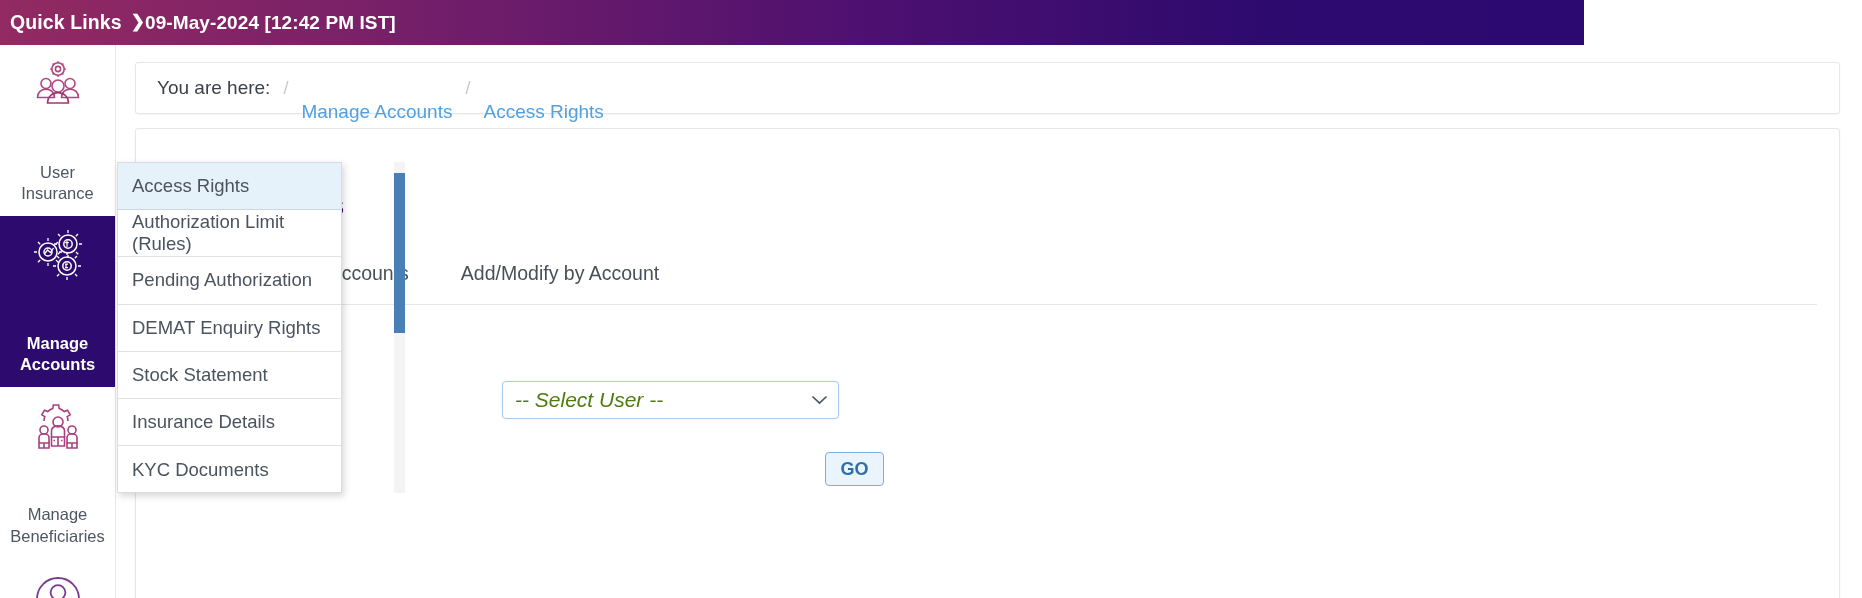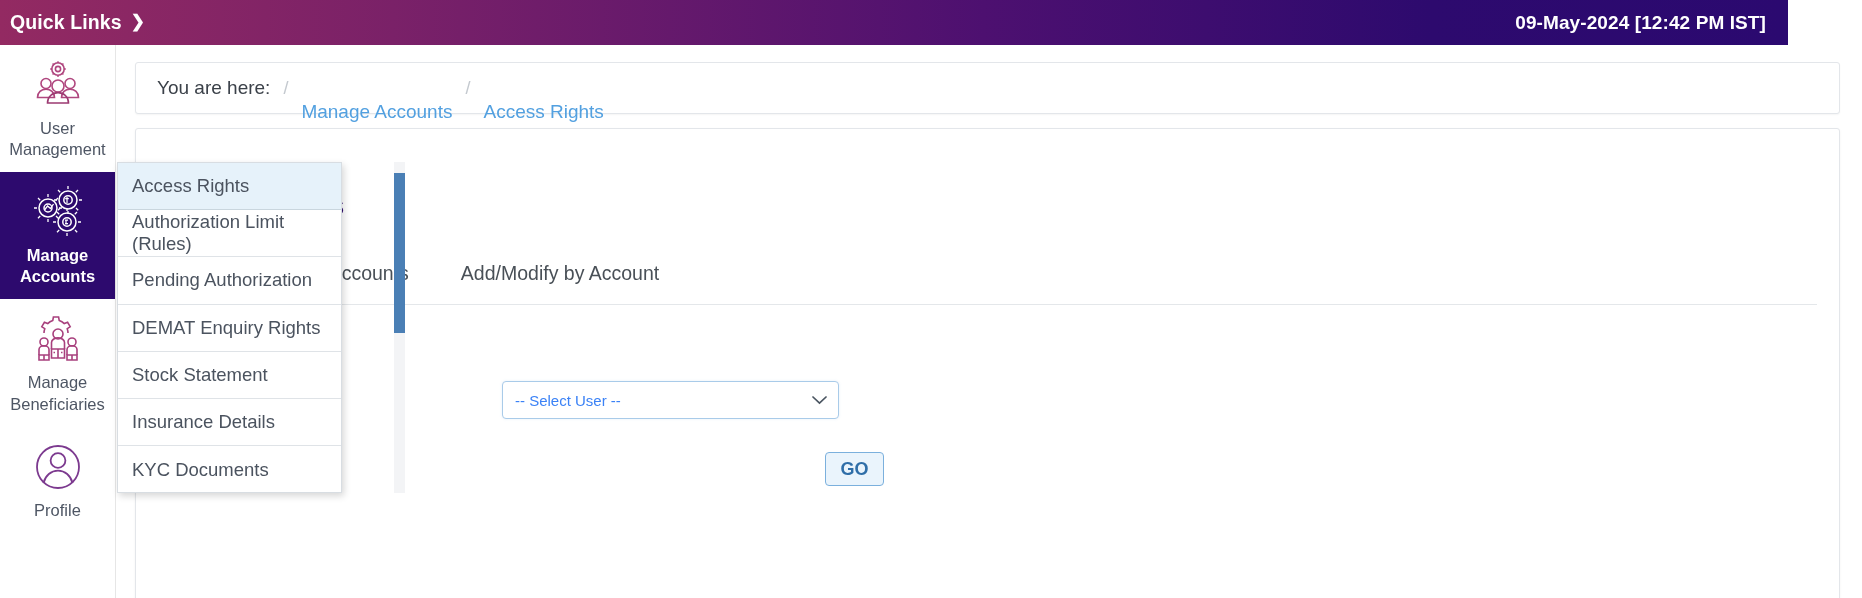--- a/index.html
+++ b/index.html
@@ -6,23 +6,23 @@
   html, body {
     width: 1862px; height: 598px;
     font-family: "Liberation Sans", sans-serif;
     background: #ffffff;
     overflow: hidden;
   }
   #app { position: relative; width: 1862px; height: 598px; background: #fff; }
 
   
   .topbar {
-    position: absolute; left: 0; top: 0; width: 1788px; height: 45px;
+    position: absolute; left: 0; top: 0; width: 1584px; height: 45px;
     background: linear-gradient(to right, #932a62 0%, #7a2168 22%, #4d1070 55%, #2d0a6e 80%, #2b0970 100%);
-    display: flex; align-items: center; justify-content: space-between;
+    display: flex; align-items: center; 
     padding: 0 22px 0 10px;
   }
   .quicklinks {
     display: flex; align-items: center; gap: 9px;
     color: #ffffff; font-size: 19.5px; font-weight: bold; letter-spacing: .1px;
     cursor: pointer; white-space: nowrap;
   }
   .quicklinks .chev { font-size: 17px; font-weight: bold; line-height: 1; transform: translateY(-1px); }
   .datetime {
     color: #ffffff; font-size: 19px; font-weight: bold; white-space: nowrap;
@@ -30,21 +30,21 @@
   }
 
   
   .sidebar {
     position: absolute; left: 0; top: 45px; width: 116px; height: 553px;
     background: #ffffff; border-right: 1px solid #e6e6e6;
     display: flex; flex-direction: column; align-items: stretch;
   }
   .nav-item {
     display: flex; flex-direction: column; align-items: center; justify-content: flex-start;
-    padding: 14px 4px 12px; cursor: pointer; text-align: center;
+    padding: 14px 4px 12px; cursor: pointer; text-align: center; gap: 44px;
   }
   .nav-item .ico { width: 56px; height: 52px; display: block; }
   .nav-item .lbl {
     margin-top: 7px; font-size: 16.5px; line-height: 1.28;
     color: #4e5664; font-weight: normal;
   }
   .nav-item.active { background: #2d0a6e; }
   .nav-item.active .lbl { color: #ffffff; font-weight: bold; }
 
   
@@ -90,21 +90,21 @@
     position: absolute; left: 21px; top: 252px; width: 1660px;
     display: flex; align-items: center;
   }
   .field-label { width: 345px; font-size: 19px; color: #3d4551; }
   .select-box {
     width: 337px; height: 38px; border: 1px solid #a9cbe9; border-radius: 4px;
     background: #ffffff; display: flex; align-items: center; justify-content: space-between;
     padding: 0 11px 0 12px; cursor: pointer;
     box-shadow: 0 0 3px rgba(120,170,220,.18);
   }
-  .select-box .val { font-size: 15px; color: #3b82f6; }
+  .select-box .val { font-size: 21px; color: #4d7c0f; font-style: italic; }
   .select-box .caret { color: #4a5561; font-size: 13px; line-height: 1; }
 
   .go-row { position: absolute; left: 21px; top: 323px; width: 1660px; display: flex; }
   .go-btn {
     margin-left: 668px;
     width: 59px; height: 34px; border: 1px solid #7bb0dd; border-radius: 4px;
     background: #eaf4fc; color: #2f6ea8; font-size: 18px; font-weight: bold;
     display: flex; align-items: center; justify-content: center; cursor: pointer;
   }
 
@@ -158,21 +158,21 @@
           <circle cx="16" cy="24.5" r="5"></circle>
           <path d="M7.5 38.5c0-5 3.8-8.4 8.5-8.4s8.5 3.4 8.5 8.4z"></path>
           <circle cx="40" cy="24.5" r="5"></circle>
           <path d="M31.5 38.5c0-5 3.8-8.4 8.5-8.4s8.5 3.4 8.5 8.4z"></path>
           <circle cx="28" cy="27" r="6"></circle>
           <path d="M17.5 44c0-6 4.7-10.4 10.5-10.4S38.5 38 38.5 44z" stroke="#9c3a72"></path>
         </g>
       </svg>
       <div class="lbl">
         <span>User</span><br>
-        <span>Management</span>
+        <span>Insurance</span>
       </div>
     </div>
 
     <div class="nav-item active">
       <svg class="ico" viewBox="0 0 56 52">
         <g fill="none" stroke="#ffffff" stroke-width="1.5">
           <circle cx="18" cy="22" r="9"></circle>
           <circle cx="18" cy="22" r="4"></circle>
           <g stroke-width="1.3">
             <path d="M18 11v-3M18 33v3M7 22H4M29 22h3M10.2 14.2L8 12M26 30l2.2 2.2M25.8 14.2L28 12M10.2 30L8 32.2"></path>

